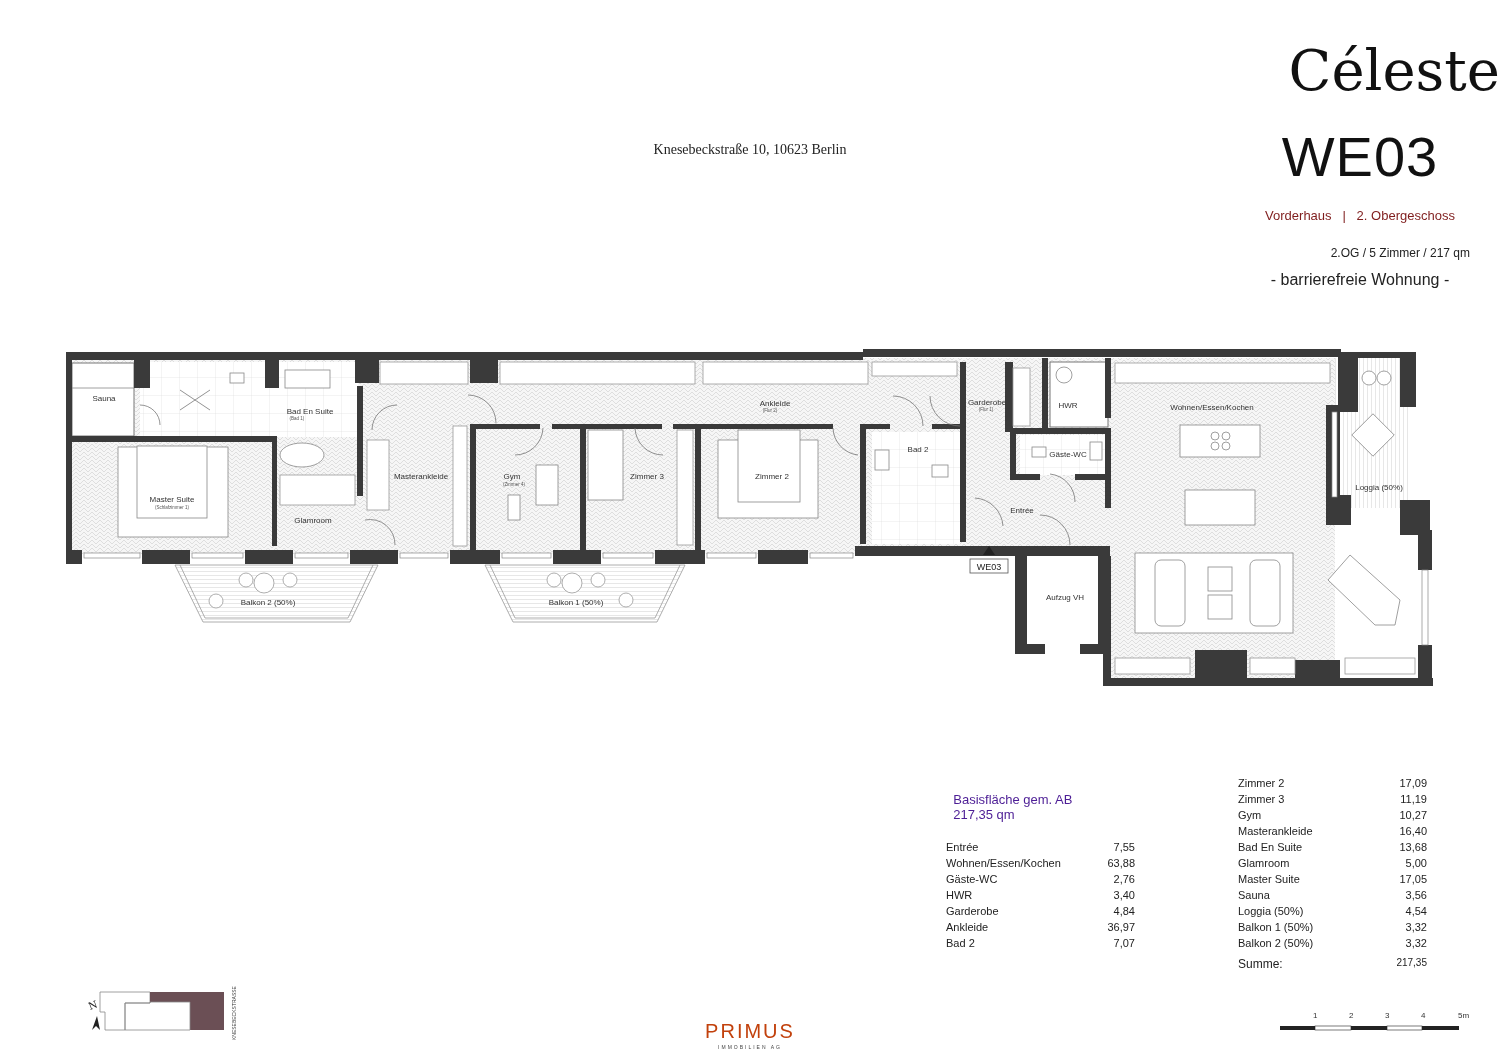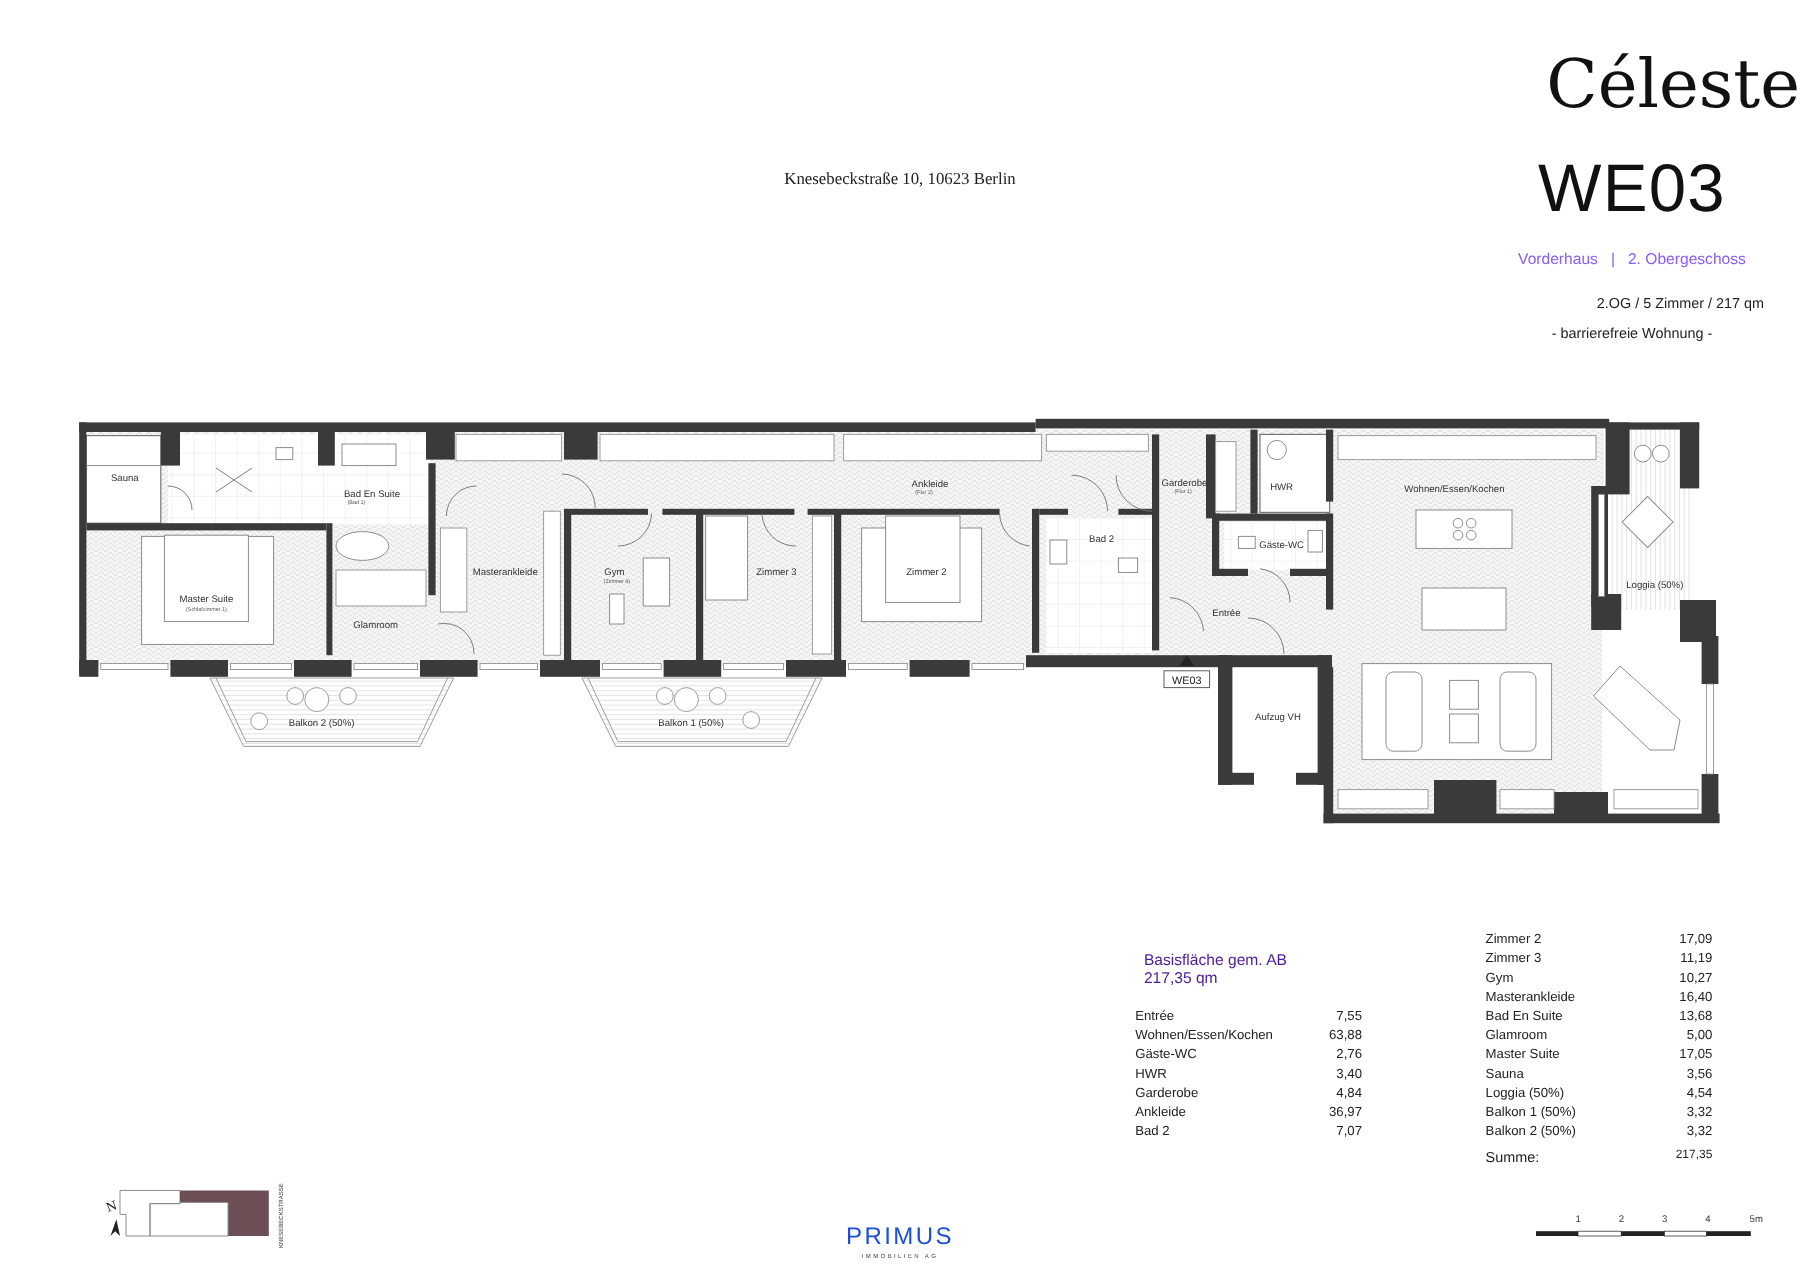--- a/index.html
+++ b/index.html
@@ -1,35 +1,35 @@
 <!DOCTYPE html>
 <html><head>
 <meta charset="utf-8">
 <style>
   html, body { margin:0; padding:0; background:#ffffff; }
   body { width:1500px; height:1061px; position:relative; overflow:hidden; font-family:"Liberation Sans", sans-serif; color:#1a1a1a; }
   .abs { position:absolute; }
   .brand { left:0; width:1500px; top:38px; text-align:right; font-family:"DejaVu Serif", serif; font-size:56px; letter-spacing:0px; color:#111; }
   .address { left:0; width:1500px; top:142px; text-align:center; font-size:14px; color:#222;font-family:Liberation Serif, serif; }
   .unit-id { left:1270px; width:180px; top:124px; text-align:center; font-family:"Liberation Sans", sans-serif; font-size:56px; font-weight:300; color:#111; letter-spacing:1px; }
-  .building { left:1250px; width:220px; top:208px; text-align:center; font-size:13px; color:#8b5cf6; white-space:pre; }
+  .building { left:1250px; width:220px; top:208px; text-align:center; font-size:13px; color:#7f1d1d; white-space:pre; }
   .summary { left:1250px; width:220px; top:246px; text-align:right; font-size:12px; color:#222; }
-  .barrier { left:1250px; width:220px; top:271px; text-align:center; font-size:12px; color:#222; }
+  .barrier { left:1250px; width:220px; top:271px; text-align:center; font-size:16px; color:#222; }
   svg.plan { position:absolute; left:0; top:0; }
   .room-label { font-family:"Liberation Sans", sans-serif; font-size:8px; fill:#333; }
   .room-sub { font-family:"Liberation Sans", sans-serif; font-size:4.5px; fill:#555; }
   .basis { left:946px; top:777px; font-size:13px; color:#4c1d95; white-space:pre; }
   .table { font-size:11px; color:#222; }
   .table .row { display:flex; justify-content:space-between; height:16px; line-height:16px; }
   .tl { left:946px; top:839px; width:189px; }
   .tr { left:1238px; top:775px; width:189px; }
   .sum-row { display:flex; justify-content:space-between; margin-top:6px; }
   .sum-label { font-size:12px; }
   .sum-val { font-size:10px;margin-left:48px; }
-  .primus { left:690px; width:120px; top:1020px; text-align:center; font-size:20px; letter-spacing:2px; color:#1d4ed8; }
+  .primus { left:690px; width:120px; top:1020px; text-align:center; font-size:20px; letter-spacing:2px; color:#c2410c; }
   .primus-sub { left:690px; width:120px; top:1044px; text-align:center; font-size:5px; letter-spacing:2px; color:#444; }
   .scale-labels { left:1280px; top:1011px; width:195px; height:12px; font-size:8px; color:#333; }
   .scale-labels span { position:absolute; top:0; }
   .street { font-size:5px; fill:#333; }
 </style>
 </head>
 <body>
 
 <div class="abs brand">Céleste</div>
 <div class="abs address">Knesebeckstraße 10, 10623 Berlin</div>

